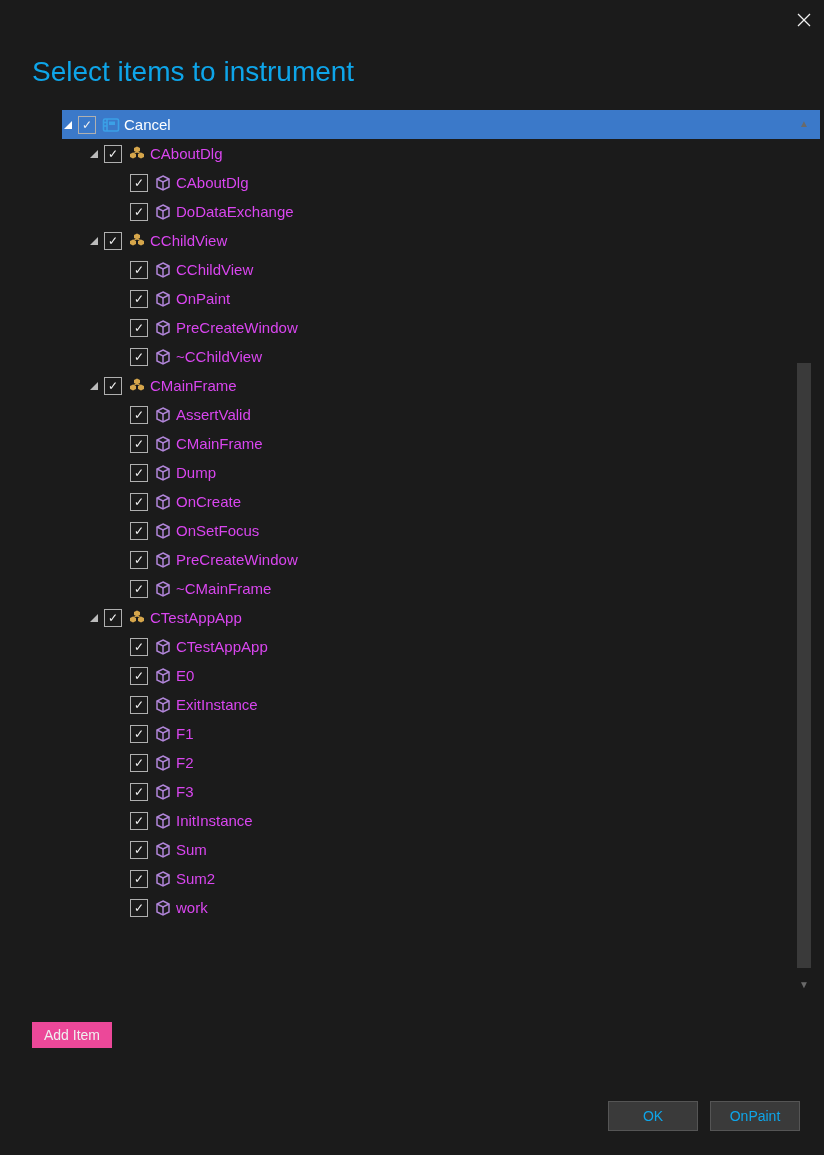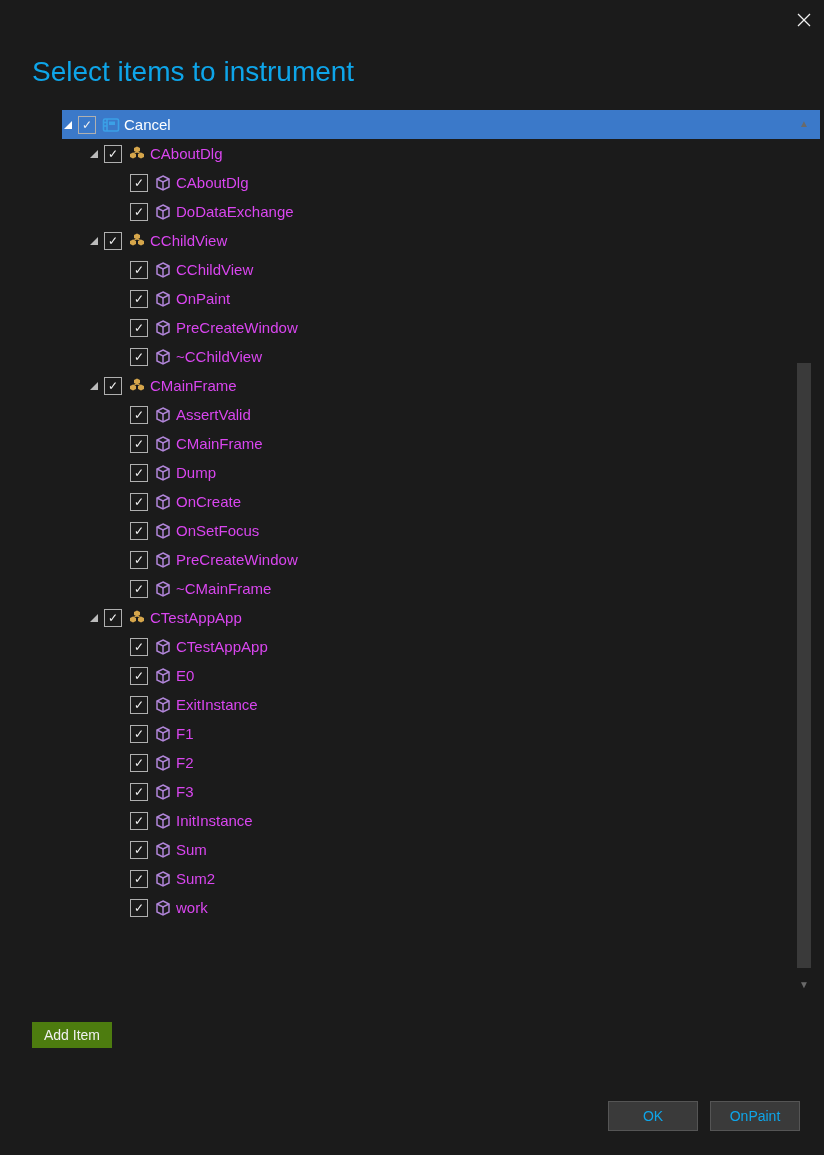--- a/index.html
+++ b/index.html
@@ -111,21 +111,21 @@
     width:14px;
     height:605px;
     background:#3a3a3a;
     cursor:pointer;
   }
 
   .add-btn {
     position:absolute;
     left:32px;
     bottom:107px;
-    background:#4d7c0f;
+    background:#ec4899;
     border:none;
     color:#f0f0f0;
     padding:5px 12px;
     font-size:14px;
     font-family:inherit;
     cursor:pointer;
   }
   .footer {
     position:absolute;
     bottom:24px; right:24px;

